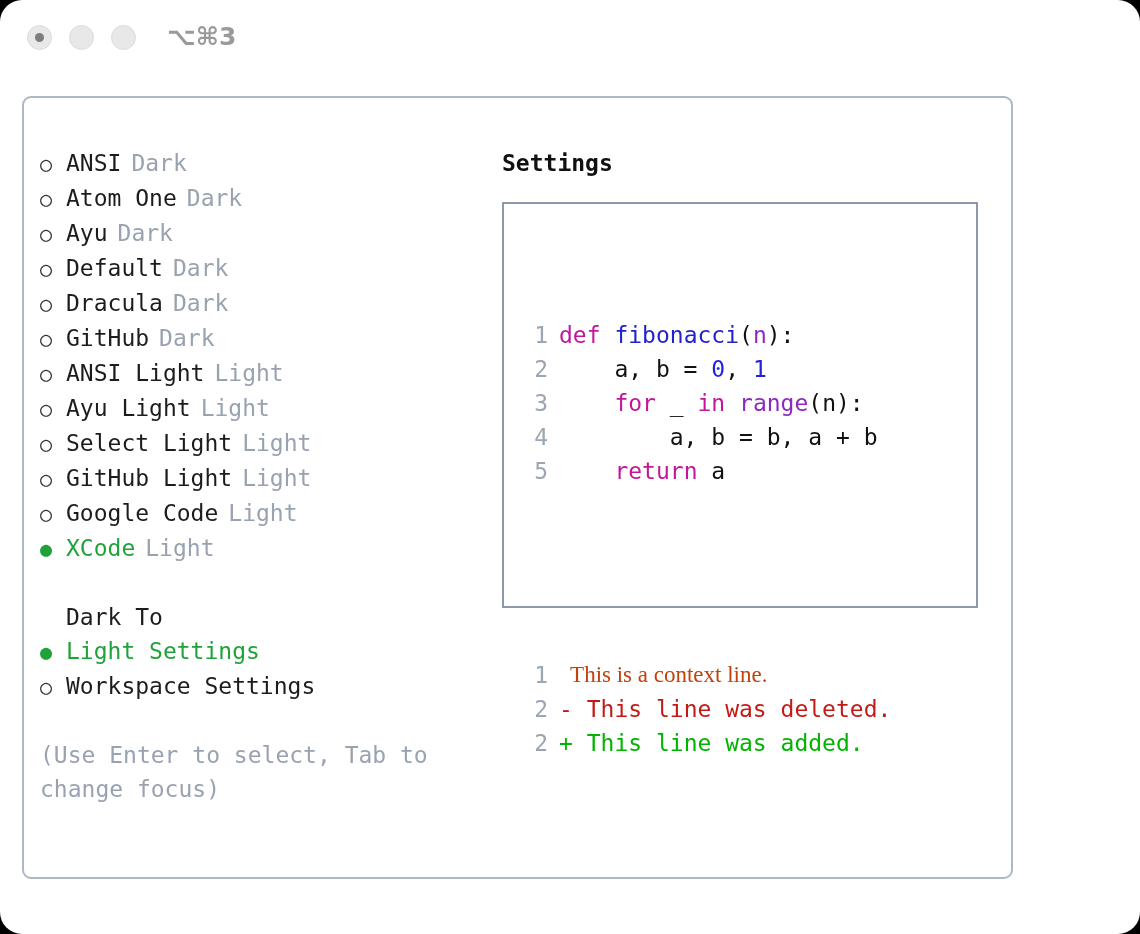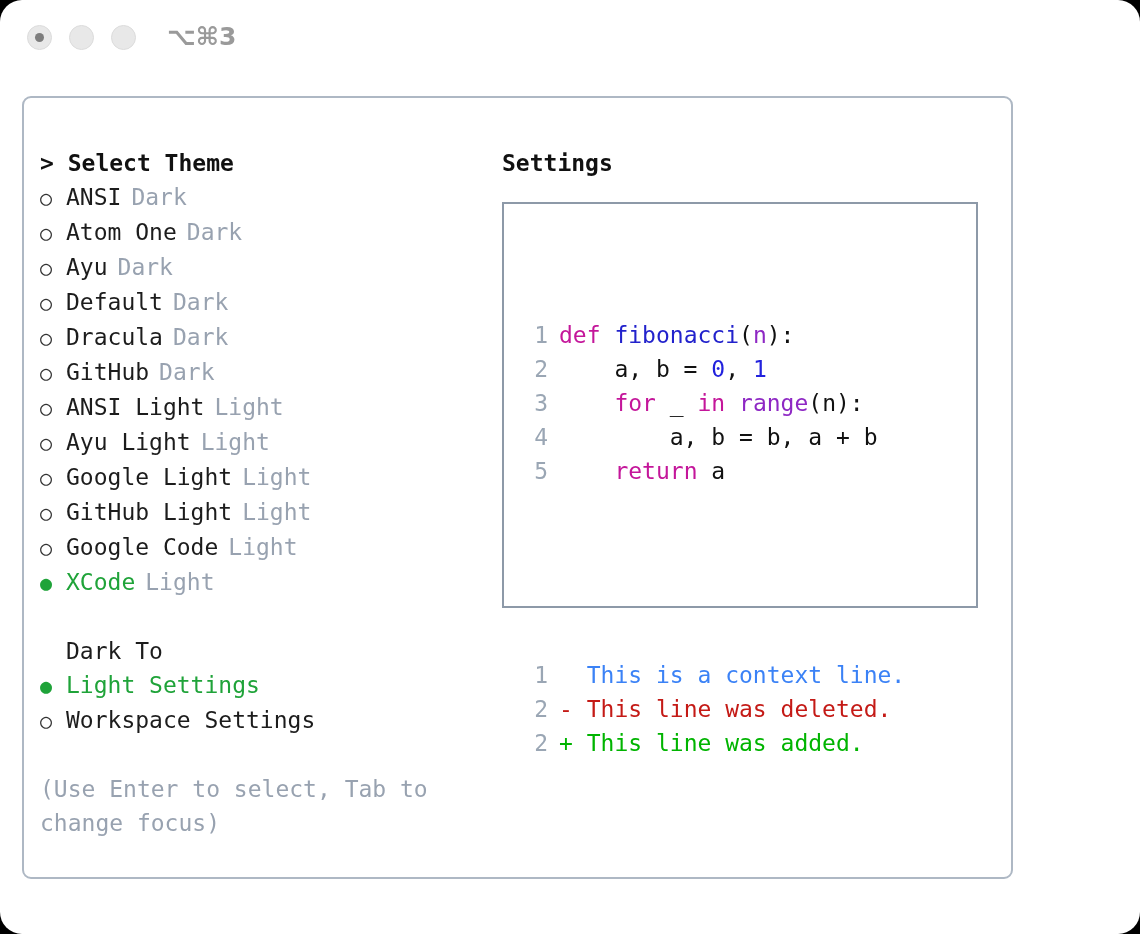--- a/index.html
+++ b/index.html
@@ -185,21 +185,21 @@
   }
   .blankline { height: 34px; }
 
   .k  { color: #c4169a; }        
   .fn { color: #2222cc; }        
   .bi { color: #8e28c4; }        
   .nu { color: #2222dd; }        
   .pl { color: #111111; }        
   .va { color: #111111; }        
 
-  .d-ctx { color: #3b82f6; }
+  .d-ctx { color: #c2410c; font-family: Liberation Serif, serif; }
   .d-del { color: #c41a16; }
   .d-add { color: #00b400; }
 </style>
 </head>
 <body>
 
 <div class="window">
 
   <div class="titlebar">
     <div class="dots">
@@ -209,32 +209,31 @@
       <div class="dot"></div>
       <div class="dot"></div>
     </div>
     <div class="shortcut">⌥⌘3</div>
   </div>
 
   <div class="panel">
     <div class="columns">
 
       <div class="col-left">
-        <div class="section-title">&gt; Select Theme</div>
 
         <div id="theme-list">
             <div class="opt"><span class="marker">○</span><span class="opt-name">ANSI</span><span class="opt-kind">Dark</span></div>
             <div class="opt"><span class="marker">○</span><span class="opt-name">Atom One</span><span class="opt-kind">Dark</span></div>
             <div class="opt"><span class="marker">○</span><span class="opt-name">Ayu</span><span class="opt-kind">Dark</span></div>
             <div class="opt"><span class="marker">○</span><span class="opt-name">Default</span><span class="opt-kind">Dark</span></div>
             <div class="opt"><span class="marker">○</span><span class="opt-name">Dracula</span><span class="opt-kind">Dark</span></div>
             <div class="opt"><span class="marker">○</span><span class="opt-name">GitHub</span><span class="opt-kind">Dark</span></div>
             <div class="opt"><span class="marker">○</span><span class="opt-name">ANSI Light</span><span class="opt-kind">Light</span></div>
             <div class="opt"><span class="marker">○</span><span class="opt-name">Ayu Light</span><span class="opt-kind">Light</span></div>
-            <div class="opt"><span class="marker">○</span><span class="opt-name">Google Light</span><span class="opt-kind">Light</span></div>
+            <div class="opt"><span class="marker">○</span><span class="opt-name">Select Light</span><span class="opt-kind">Light</span></div>
             <div class="opt"><span class="marker">○</span><span class="opt-name">GitHub Light</span><span class="opt-kind">Light</span></div>
             <div class="opt"><span class="marker">○</span><span class="opt-name">Google Code</span><span class="opt-kind">Light</span></div>
             <div class="opt"><span class="marker sel">●</span><span class="opt-name sel">XCode</span><span class="opt-kind">Light</span></div>
           </div>
 
         <div class="spacer-block"></div>
 
         <div class="apply-title">Dark To</div>
 
         <div id="apply-list">

